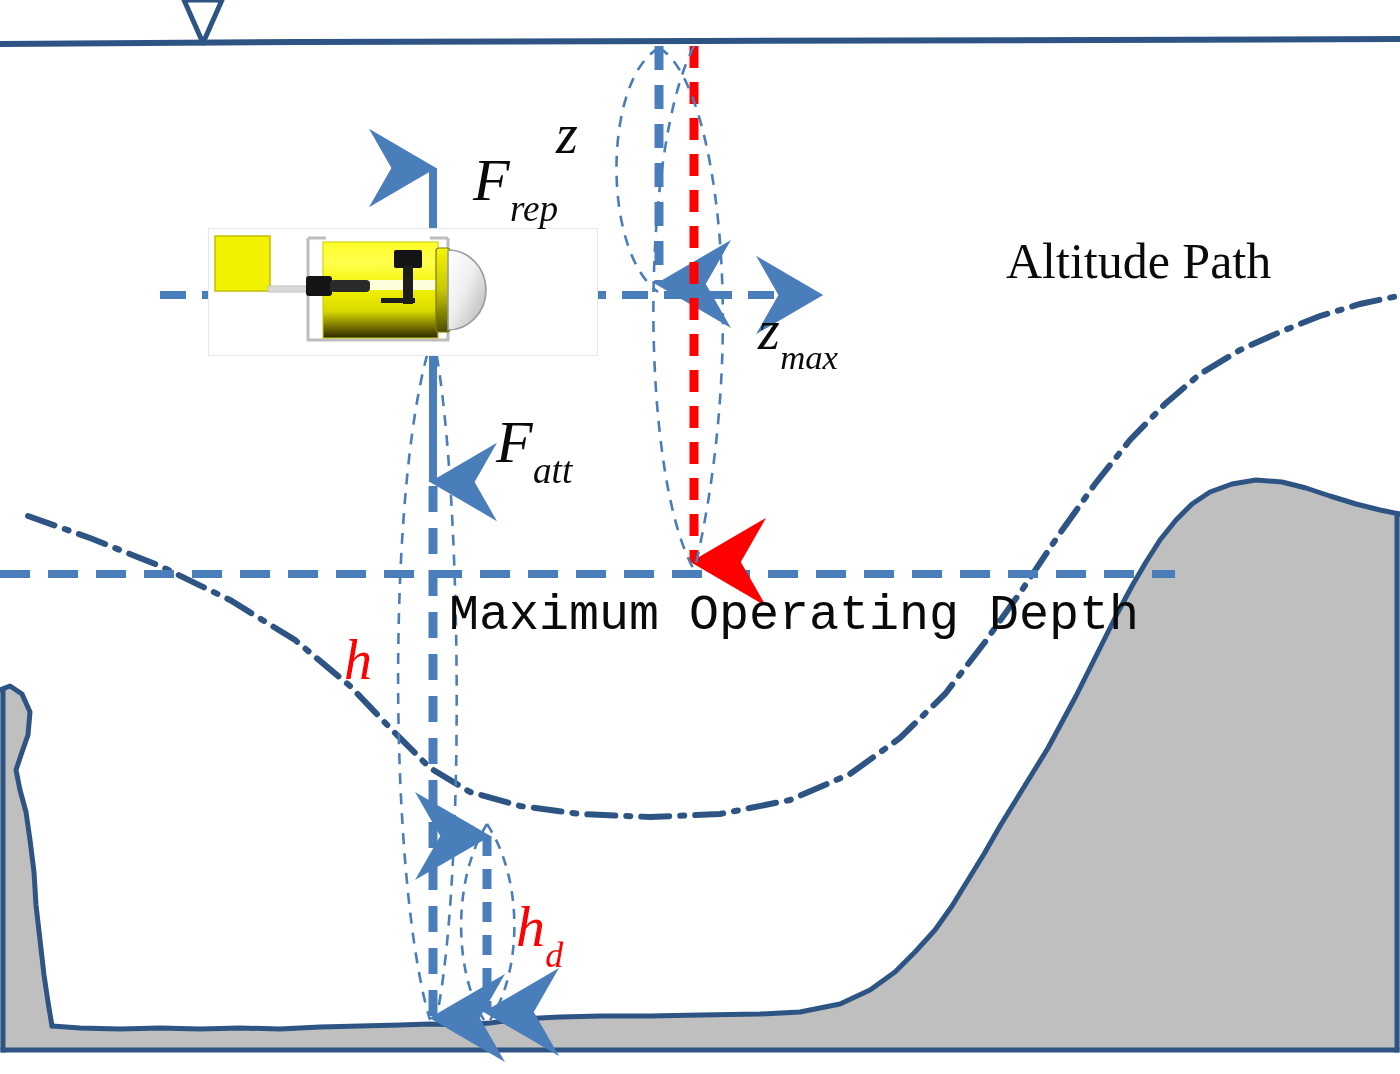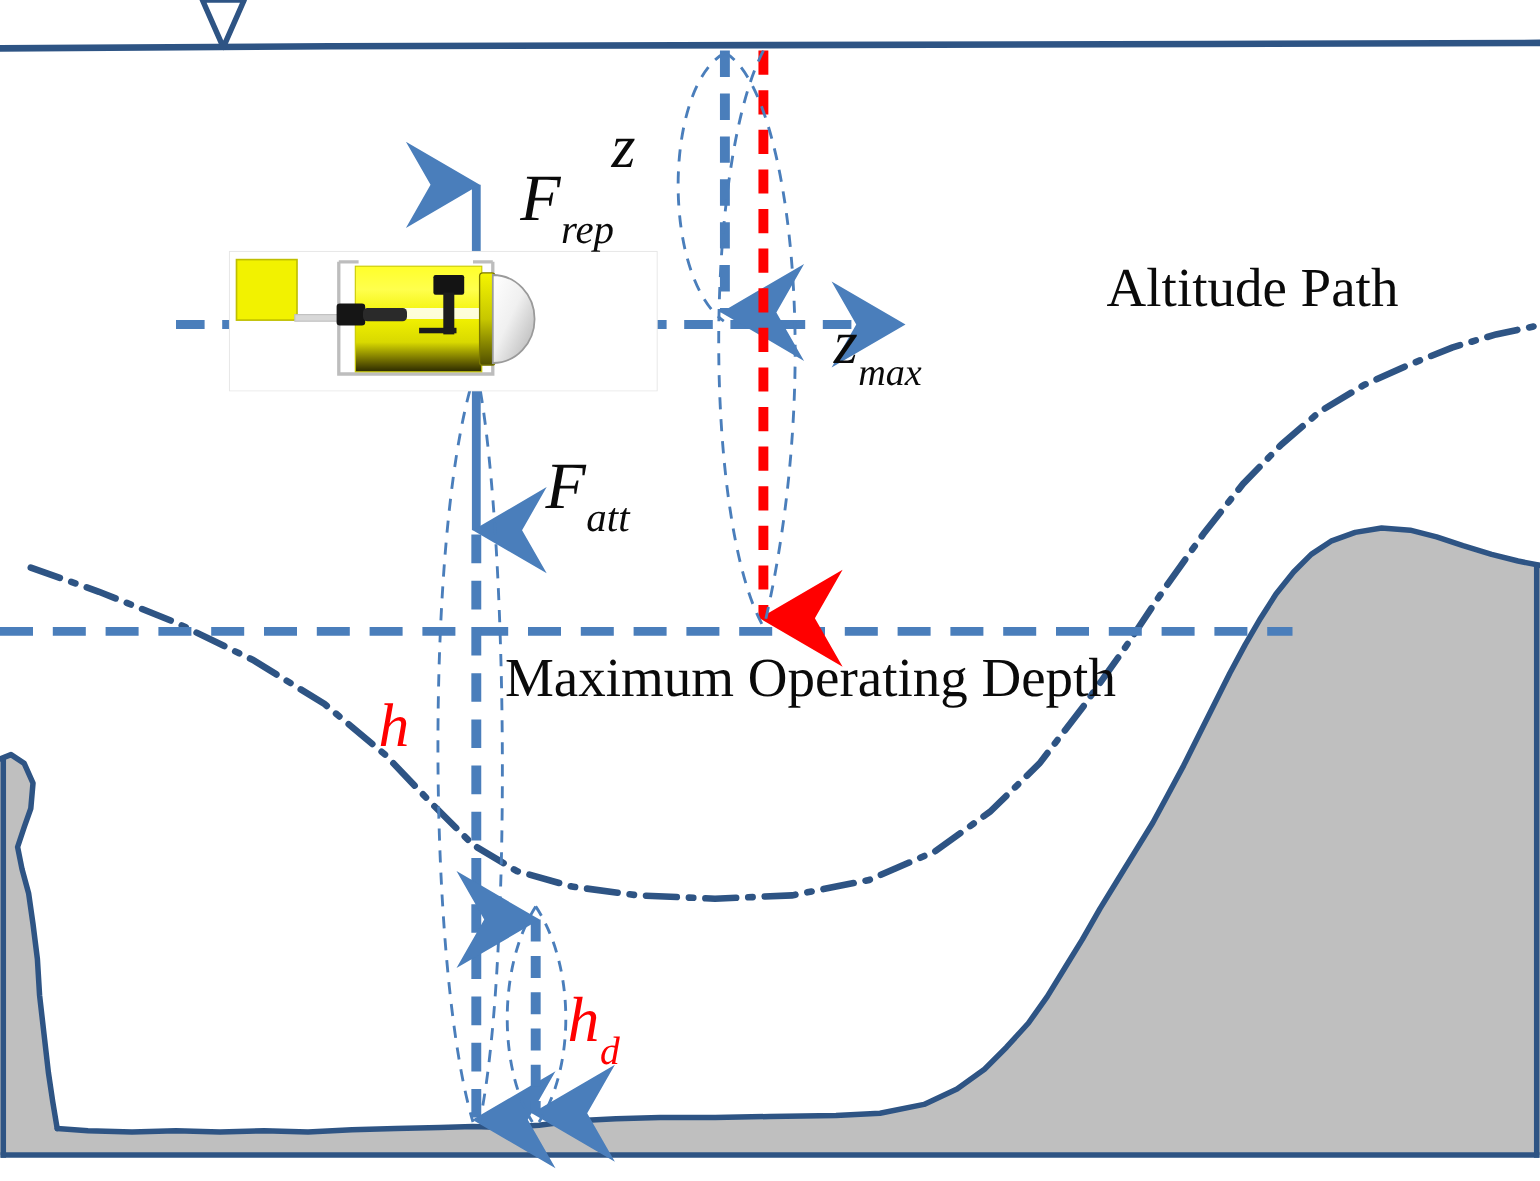--- a/index.html
+++ b/index.html
@@ -221,33 +221,33 @@
   </div>
 
   <div class="lbl math" style="left:473px; top:150px; font-size:60px; color:#0A0A0A;">
     <span>F</span><span class="sub">rep</span>
   </div>
 
   <div class="lbl math" style="left:556px; top:106px; font-size:56px; color:#0A0A0A;">
     <span>z</span>
   </div>
 
-  <div class="lbl math" style="left:758px; top:284px; font-size:56px; color:#0A0A0A;">
+  <div class="lbl math" style="left:758px; top:302px; font-size:56px; color:#0A0A0A;">
     <span>z</span><span class="sub">max</span>
   </div>
 
   <div class="lbl math" style="left:496px; top:412px; font-size:60px; color:#0A0A0A;">
     <span>F</span><span class="sub">att</span>
   </div>
 
   <div class="lbl plain" style="left:1006px; top:236px; font-size:50px; color:#0A0A0A;">
     <span>Altitude Path</span>
   </div>
 
-  <div class="lbl plain" style="left:459px; top:591px; font-size:50px; color:#0A0A0A;">
+  <div class="lbl plain" style="left:449px; top:591px; font-size:50px; color:#0A0A0A;font-family:Liberation Mono, monospace;">
     <span>Maximum Operating  Depth</span>
   </div>
 
   <div class="lbl math" style="left:344px; top:632px; font-size:56px; color:#FF0000;">
     <span>h</span>
   </div>
 
   <div class="lbl math" style="left:516px; top:898px; font-size:58px; color:#FF0000;">
     <span>h</span><span class="sub">d</span>
   </div>

